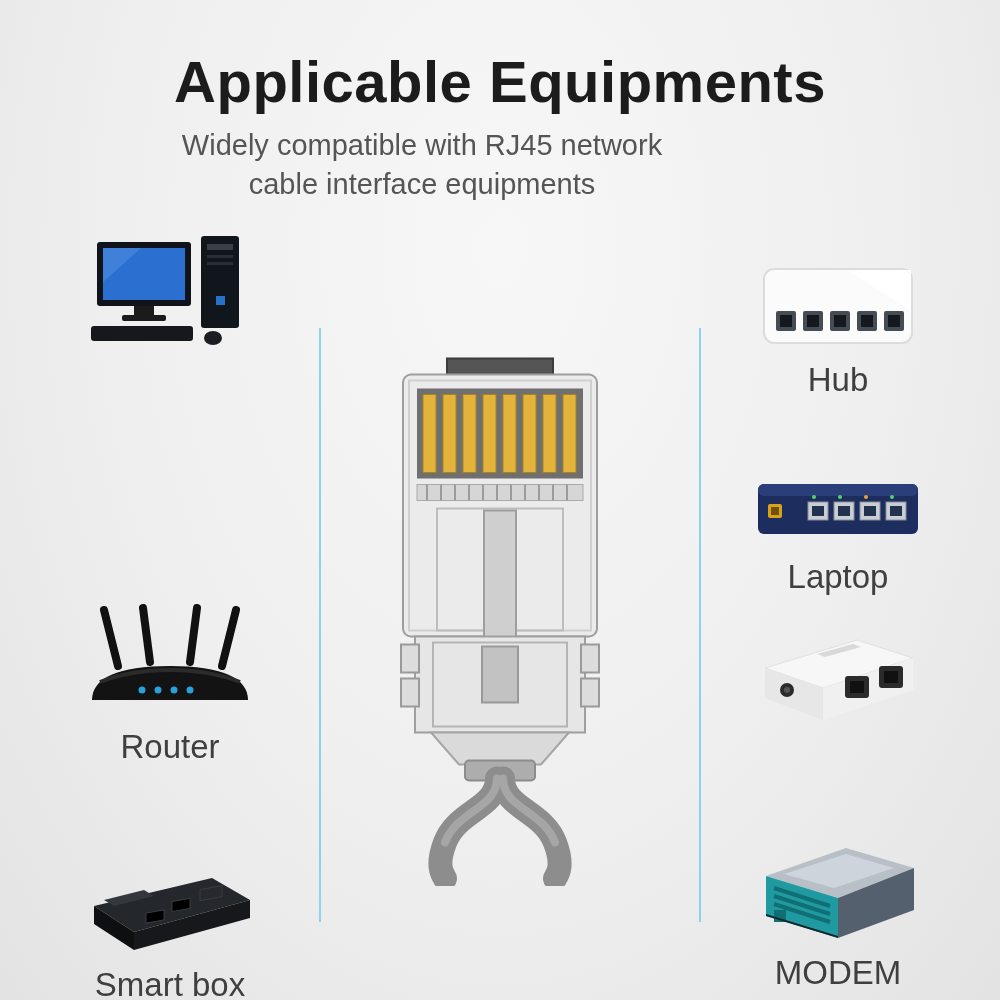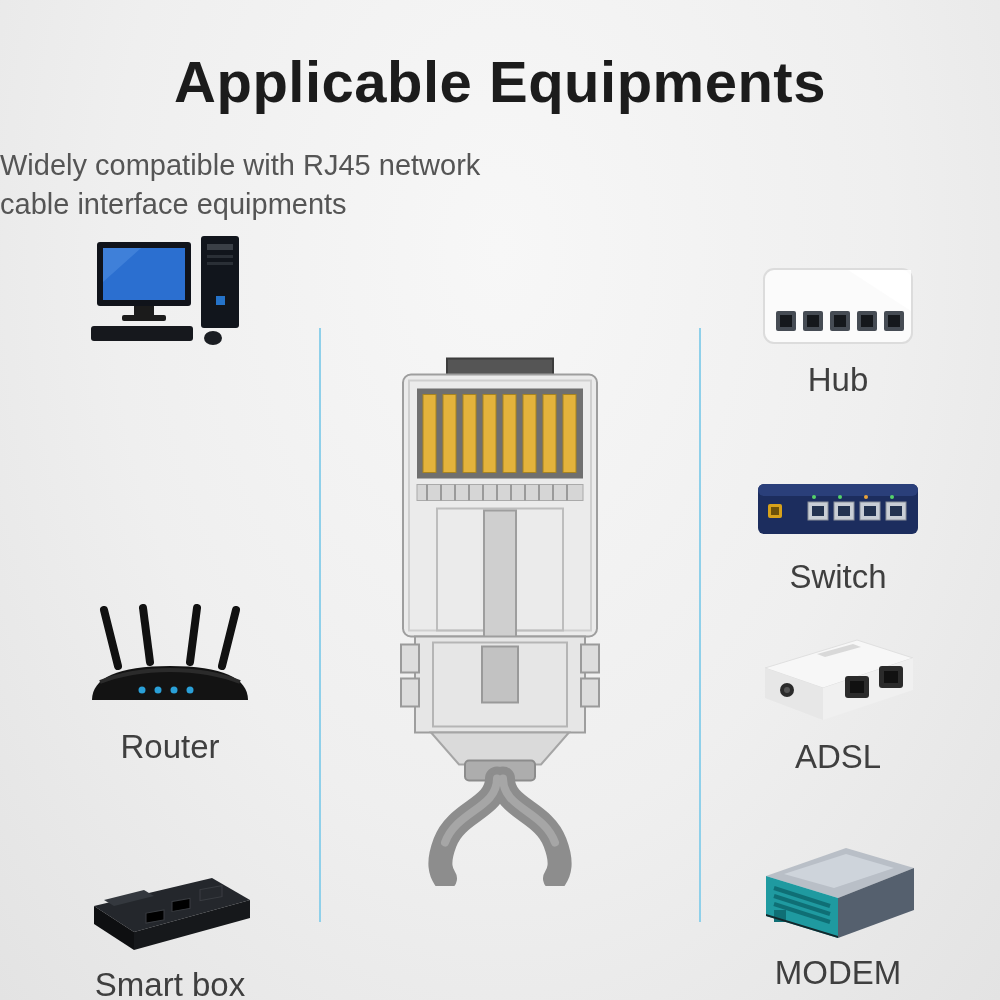--- a/index.html
+++ b/index.html
@@ -10,21 +10,22 @@
     font-family:"Liberation Sans", sans-serif;
     overflow:hidden;
   }
   .title{
     position:absolute;top:48px;left:0;width:1000px;
     text-align:center;
     font-size:58px;font-weight:bold;color:#1c1c1c;
     letter-spacing:0.5px;margin:0;
   }
   .subtitle{
-    position:absolute;top:146px;left:0;width:844px;
+    position:absolute;top:126px;left:0;width:844px;
+    text-align:center;
     font-size:29px;color:#555;line-height:1.35;
   }
   .vline{
     position:absolute;width:2px;background:#8fd0ea;
   }
   .vline.left{left:319px;top:328px;height:594px;}
   .vline.right{left:699px;top:328px;height:594px;}
   .device{
     position:absolute;text-align:center;
   }
@@ -135,37 +136,36 @@
         <rect x="104" y="32" width="20" height="18" fill="#c9ced5" stroke="#8a909a"></rect>
         <rect x="108" y="36" width="12" height="10" fill="#23324f"></rect>
         <rect x="130" y="32" width="20" height="18" fill="#c9ced5" stroke="#8a909a"></rect>
         <rect x="134" y="36" width="12" height="10" fill="#23324f"></rect>
       </g>
       <circle cx="58" cy="27" r="2" fill="#54d36a"></circle>
       <circle cx="84" cy="27" r="2" fill="#54d36a"></circle>
       <circle cx="110" cy="27" r="2" fill="#e8a23a"></circle>
       <circle cx="136" cy="27" r="2" fill="#54d36a"></circle>
     </svg>
-    <span class="device-label">Switch</span>
+    <span class="device-label">Laptop</span>
   </div>
 
   <div class="device right-col" style="top:630px;">
     <svg class="icon" width="162" height="96" viewBox="0 0 162 96">
       <polygon points="8,38 100,10 156,28 66,58" fill="#f7f7f7" stroke="#e0e0e0"></polygon>
       <polygon points="8,38 66,58 66,90 8,68" fill="#e7e7e7"></polygon>
       <polygon points="66,58 156,28 156,60 66,90" fill="#f0f0f0"></polygon>
       <circle cx="30" cy="60" r="7" fill="#2b2b2b"></circle>
       <circle cx="30" cy="60" r="3" fill="#555"></circle>
       <rect x="88" y="46" width="24" height="22" rx="3" fill="#2b2b2b"></rect>
       <rect x="93" y="51" width="14" height="12" fill="#111"></rect>
       <rect x="122" y="36" width="24" height="22" rx="3" fill="#2b2b2b"></rect>
       <rect x="127" y="41" width="14" height="12" fill="#111"></rect>
       <polygon points="60,24 96,14 104,17 68,27" fill="#d9d9d9"></polygon>
     </svg>
-    <span class="device-label">ADSL</span>
   </div>
 
   <div class="device right-col" style="top:836px;">
     <svg class="icon" width="168" height="106" viewBox="0 0 168 106">
       <polygon points="12,40 92,12 160,32 84,62" fill="#b9bfc7"></polygon>
       <polygon points="30,38 92,18 140,32 80,52" fill="#ced4db"></polygon>
       <polygon points="12,40 84,62 84,102 12,80" fill="#1f9aa0"></polygon>
       <polygon points="84,62 160,32 160,74 84,102" fill="#55606e"></polygon>
       <path d="M20,52 L76,70 M20,60 L76,78 M20,68 L76,86" stroke="#0f6f75" stroke-width="4" fill="none"></path>
       <rect x="20" y="74" width="12" height="12" fill="#0f6f75"></rect>

